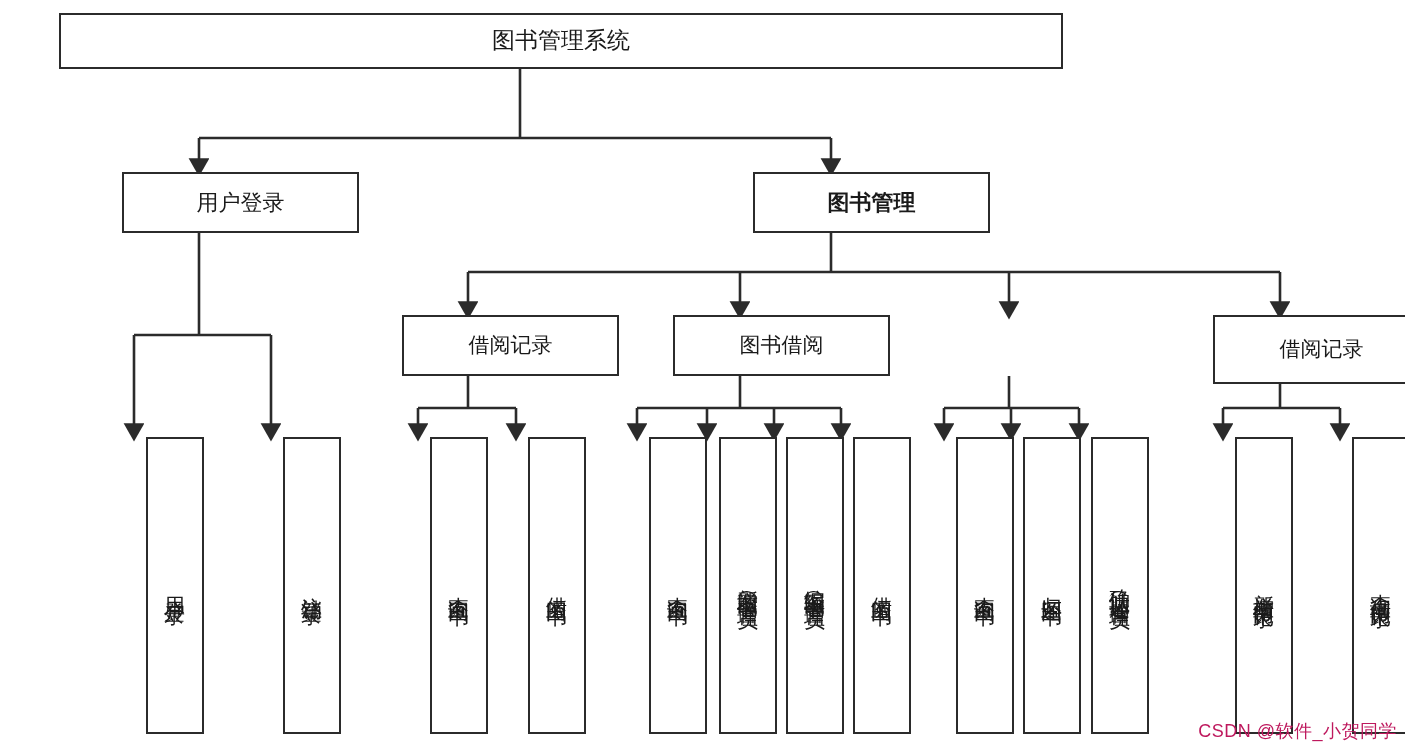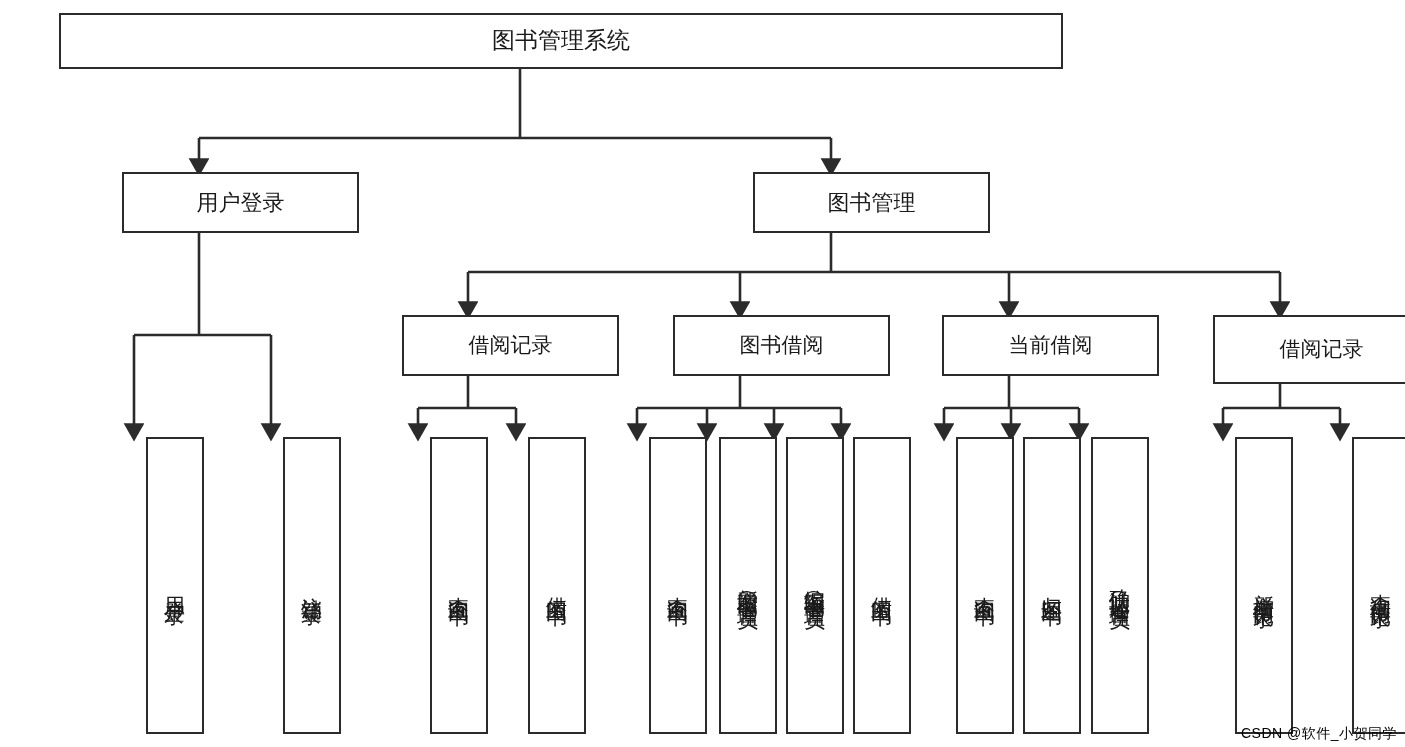--- a/index.html
+++ b/index.html
@@ -57,22 +57,22 @@
     text-orientation: upright;
     letter-spacing: 3px;
     line-height: 1;
     white-space: nowrap;
     max-height: 100%;
   }
   #watermark {
     position: absolute;
     right: 8px;
     bottom: 4px;
-    font-size: 14px;
-    color: #000000;
+    font-size: 18px;
+    color: #be185d;
     letter-spacing: 0.5px;
     white-space: nowrap;
     user-select: none;
   }
 </style>
 </head>
 <body>
 
 <div id="canvas">
 
@@ -127,32 +127,29 @@
     </g>
   </svg>
 
   <div class="node root" style="left:18px; top:13px; width:1004px; height:56px;">
     <span class="label">图书管理系统</span>
   </div>
 
   <div class="node level2" style="left:81px; top:172px; width:237px; height:61px;">
     <span class="label">用户登录</span>
   </div>
-  <div class="node level2" style="left:712px; top:172px; width:237px; height:61px;">
+  <div class="node level2" style="left:712px; top:172px; width:237px; height:61px;font-weight:bold;">
     <span class="label">图书管理</span>
   </div>
 
   <div class="node level3" style="left:361px; top:315px; width:217px; height:61px;">
     <span class="label">借阅记录</span>
   </div>
   <div class="node level3" style="left:632px; top:315px; width:217px; height:61px;">
     <span class="label">图书借阅</span>
-  </div>
-  <div class="node level3" style="left:901px; top:315px; width:217px; height:61px;">
-    <span class="label">当前借阅</span>
   </div>
   <div class="node level3" style="left:1172px; top:315px; width:217px; height:69px;justify-content:center;">
     <span class="label">借阅记录</span>
   </div>
 
   <div class="node leaf" style="left:105px; top:437px; width:58px; height:297px;">
     <span class="label">用户登录</span>
   </div>
   <div class="node leaf" style="left:242px; top:437px; width:58px; height:297px;">
     <span class="label">注销登录</span>

